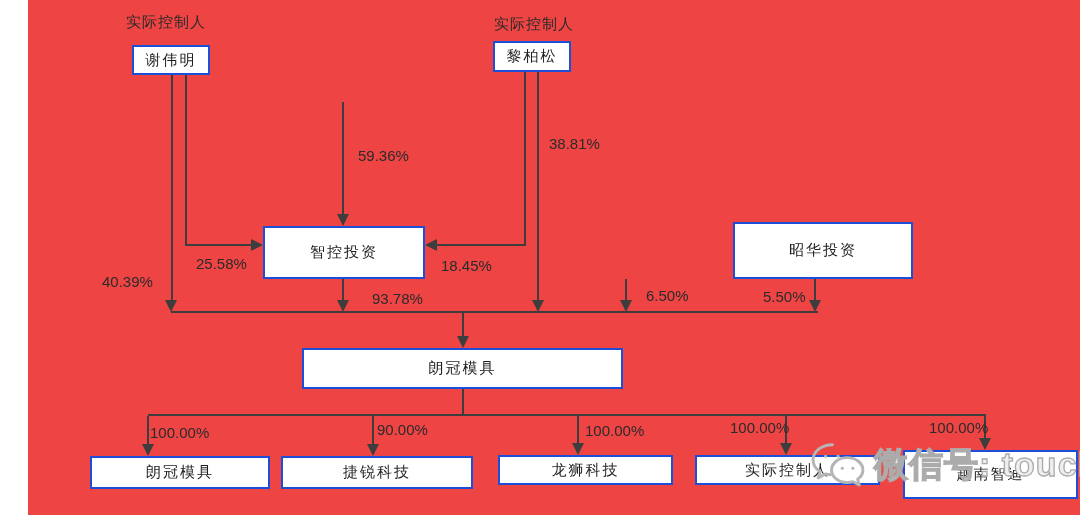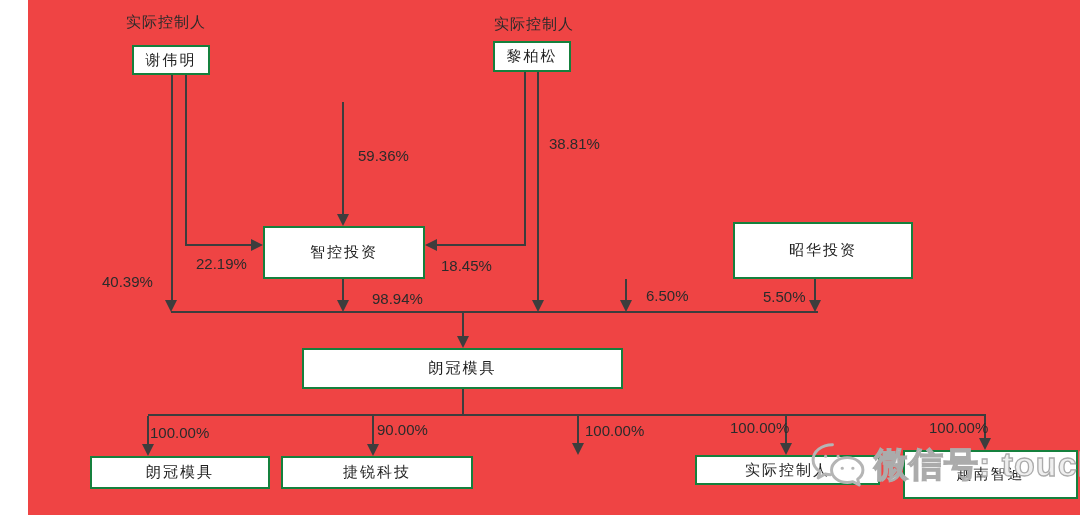--- a/index.html
+++ b/index.html
@@ -19,21 +19,21 @@
   .ctrl-label{
     position:absolute;
     font-size:15px;
     color:#2b2b2b;
     letter-spacing:1px;
     white-space:nowrap;
   }
   .box{
     position:absolute;
     background:#ffffff;
-    border:2px solid #15803d;
+    border:2px solid #1d4ed8;
     display:flex;
     align-items:center;
     justify-content:center;
     text-align:center;
     font-size:15px;
     color:#1f1f1f;
     letter-spacing:2px;
     line-height:1.35;
     white-space:pre-line;
     box-sizing:border-box;
@@ -98,20 +98,21 @@
   <div class="box" style="left:104px;top:45px;width:78px;height:30px;">谢伟明</div>
   <div class="box" style="left:465px;top:41px;width:78px;height:31px;">黎柏松</div>
 
   <div class="box" style="left:235px;top:226px;width:162px;height:53px;">智控投资</div>
   <div class="box" style="left:705px;top:222px;width:180px;height:57px;">昭华投资</div>
 
   <div class="box" style="left:274px;top:348px;width:321px;height:41px;">朗冠模具</div>
 
   <div class="box" style="left:62px;top:456px;width:180px;height:33px;">朗冠模具</div>
   <div class="box" style="left:253px;top:456px;width:192px;height:33px;">捷锐科技</div>
+  <div class="box" style="left:470px;top:455px;width:175px;height:30px;">龙狮科技</div>
   <div class="box" style="left:667px;top:455px;width:185px;height:30px;">实际控制人</div>
   <div class="box" style="left:875px;top:450px;width:175px;height:49px;">越南智迪</div>
 
   <div class="vl" style="left:143px;top:75px;height:227px;"></div>
   <div class="ad" style="left:137px;top:300px;"></div>
 
   <div class="vl" style="left:157px;top:75px;height:171px;"></div>
   <div class="hl" style="left:157px;top:244px;width:68px;"></div>
   <div class="ar" style="left:223px;top:239px;"></div>
 
@@ -147,25 +148,25 @@
   <div class="vl" style="left:344px;top:416px;height:29px;"></div>
   <div class="ad" style="left:339px;top:444px;"></div>
   <div class="vl" style="left:549px;top:416px;height:28px;"></div>
   <div class="ad" style="left:544px;top:443px;"></div>
   <div class="vl" style="left:757px;top:416px;height:28px;"></div>
   <div class="ad" style="left:752px;top:443px;"></div>
   <div class="vl" style="left:956px;top:416px;height:23px;"></div>
   <div class="ad" style="left:951px;top:438px;"></div>
 
   <div class="pct" style="left:74px;top:273px;">40.39%</div>
-  <div class="pct" style="left:168px;top:255px;">22.19%</div>
+  <div class="pct" style="left:168px;top:255px;">25.58%</div>
   <div class="pct" style="left:330px;top:147px;">59.36%</div>
   <div class="pct" style="left:413px;top:257px;">18.45%</div>
   <div class="pct" style="left:521px;top:135px;">38.81%</div>
-  <div class="pct" style="left:344px;top:290px;">98.94%</div>
+  <div class="pct" style="left:344px;top:290px;">93.78%</div>
   <div class="pct" style="left:618px;top:287px;">6.50%</div>
   <div class="pct" style="left:735px;top:288px;">5.50%</div>
   <div class="pct" style="left:122px;top:424px;">100.00%</div>
   <div class="pct" style="left:349px;top:421px;">90.00%</div>
   <div class="pct" style="left:557px;top:422px;">100.00%</div>
   <div class="pct" style="left:702px;top:419px;">100.00%</div>
   <div class="pct" style="left:901px;top:419px;">100.00%</div>
 
   <div class="watermark">
     <span style="display:inline-flex;">

